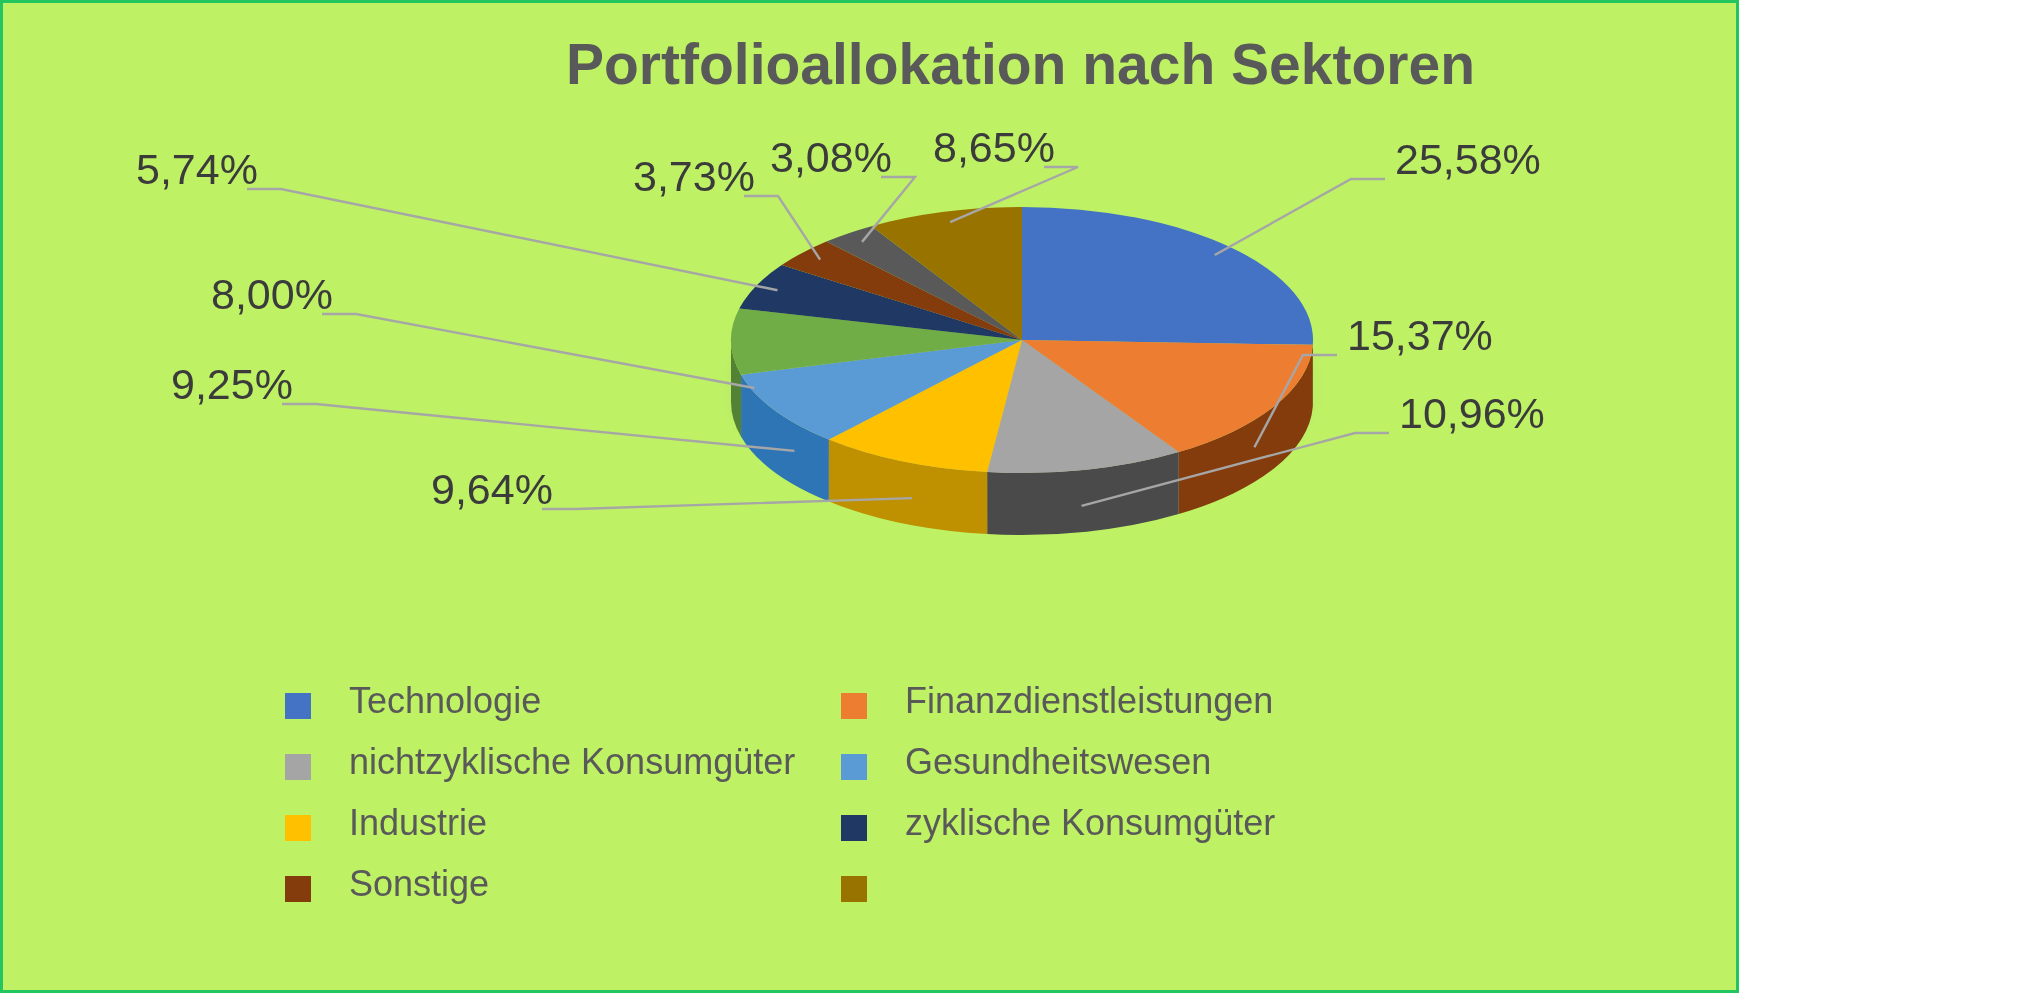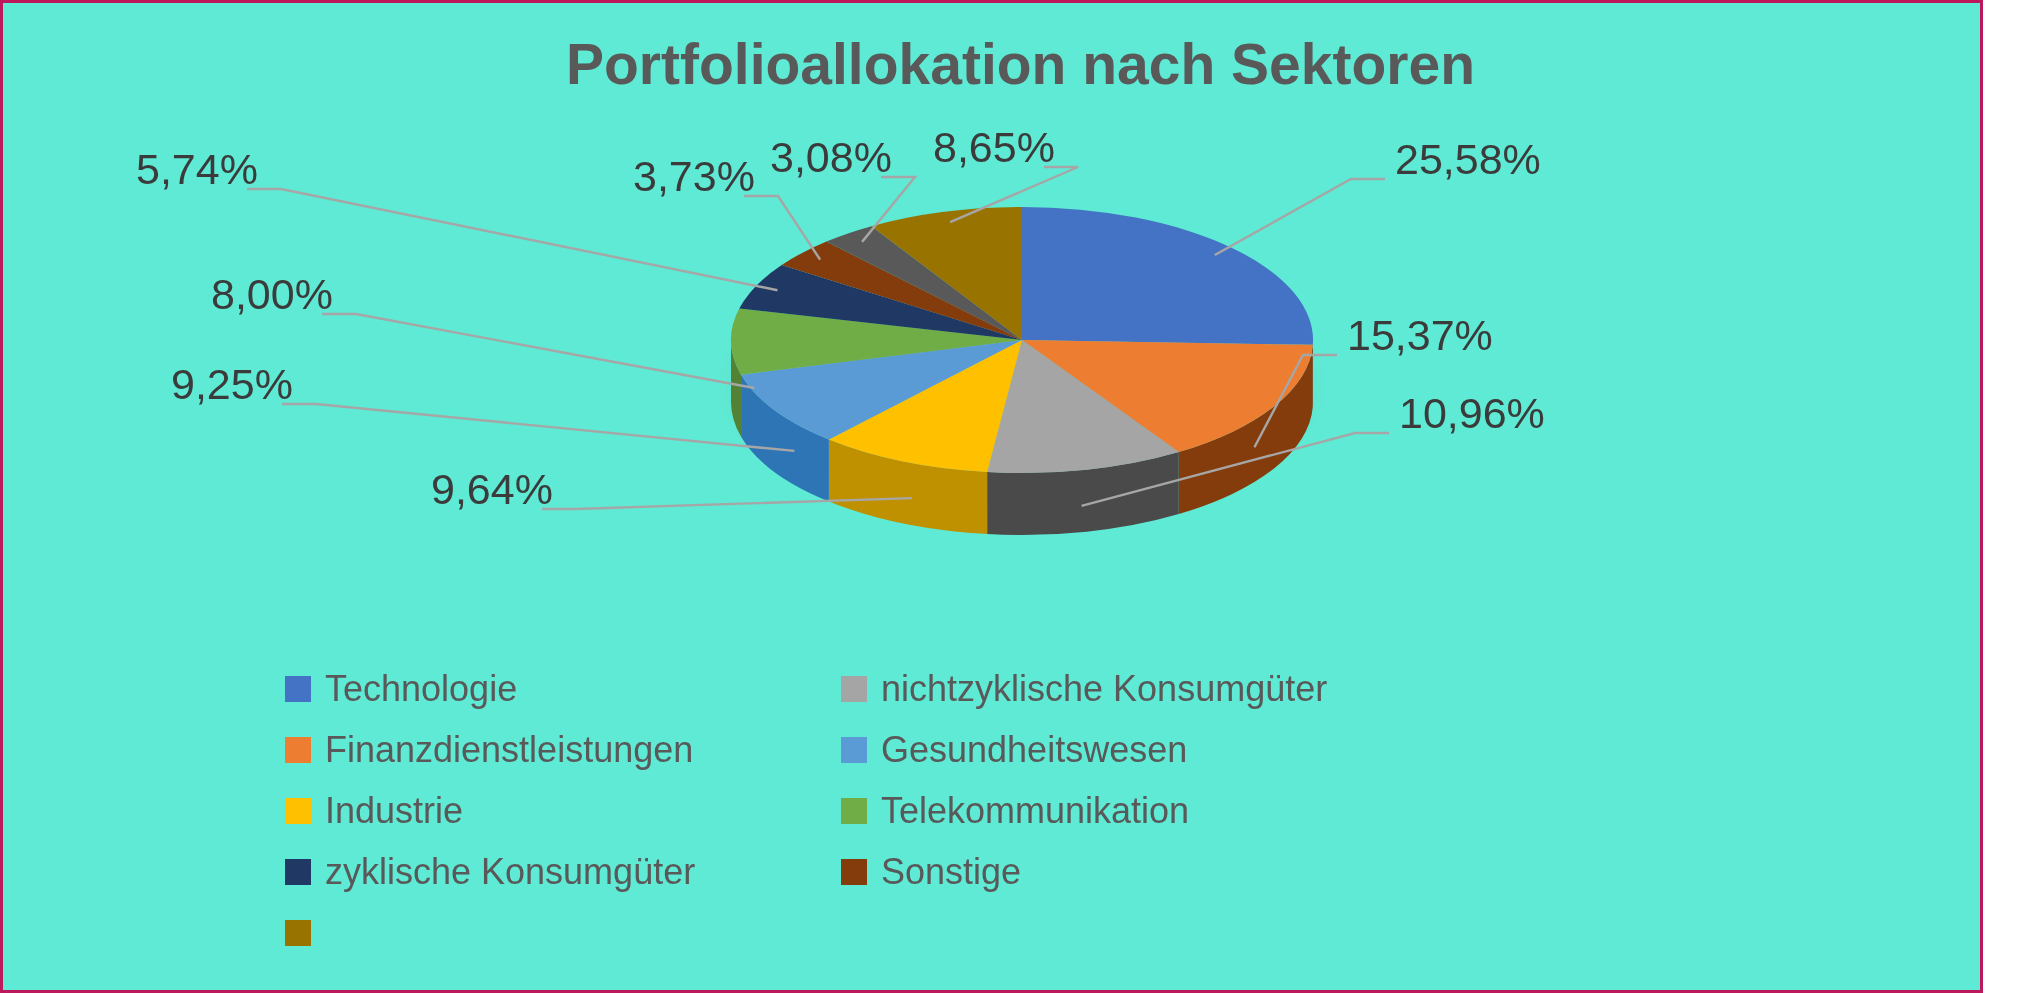--- a/index.html
+++ b/index.html
@@ -4,24 +4,24 @@
 <style>
   * { box-sizing: border-box; margin: 0; padding: 0; }
   html, body {
     width: 2035px;
     height: 993px;
     background: #ffffff;
     font-family: "Liberation Sans", sans-serif;
   }
   #chart-frame {
     position: relative;
-    width: 1983px;
+    width: 1739px;
     height: 993px;
-    background: #5eead4;
-    border: 3px solid #be185d;
+    background: #bef264;
+    border: 3px solid #22c55e;
     overflow: hidden;
   }
   #chart-title {
     position: absolute;
     left: 0;
     top: 28px;
     width: 2035px;
     text-align: center;
     font-size: 57px;
     font-weight: bold;
@@ -43,22 +43,23 @@
     left: 282px;
     top: 655px;
     width: 1350px;
     display: grid;
     grid-template-columns: 556px 556px;
     grid-auto-rows: 61px;
     column-gap: 0px;
   }
   .legend-item {
     display: flex;
-    align-items: center;
+    align-items: flex-end;
     height: 61px;
+    gap: 24px;
   }
   .legend-swatch {
     width: 26px;
     height: 26px;
     flex: 0 0 26px;
     margin-right: 14px;
   }
   .legend-label {
     font-size: 36px;
     color: #595959;
@@ -130,38 +131,34 @@
         </g>
     </svg>
   </div>
 
   <div id="legend">
       <div class="legend-item">
         <span class="legend-swatch" style="background: rgb(68, 114, 196);"></span>
         <span class="legend-label">Technologie</span>
       </div>
       <div class="legend-item">
+        <span class="legend-swatch" style="background: rgb(237, 125, 49);"></span>
+        <span class="legend-label">Finanzdienstleistungen</span>
+      </div>
+      <div class="legend-item">
         <span class="legend-swatch" style="background: rgb(165, 165, 165);"></span>
         <span class="legend-label">nichtzyklische Konsumgüter</span>
-      </div>
-      <div class="legend-item">
-        <span class="legend-swatch" style="background: rgb(237, 125, 49);"></span>
-        <span class="legend-label">Finanzdienstleistungen</span>
       </div>
       <div class="legend-item">
         <span class="legend-swatch" style="background: rgb(91, 155, 213);"></span>
         <span class="legend-label">Gesundheitswesen</span>
       </div>
       <div class="legend-item">
         <span class="legend-swatch" style="background: rgb(255, 192, 0);"></span>
         <span class="legend-label">Industrie</span>
-      </div>
-      <div class="legend-item">
-        <span class="legend-swatch" style="background: rgb(112, 173, 71);"></span>
-        <span class="legend-label">Telekommunikation</span>
       </div>
       <div class="legend-item">
         <span class="legend-swatch" style="background: rgb(31, 56, 100);"></span>
         <span class="legend-label">zyklische Konsumgüter</span>
       </div>
       <div class="legend-item">
         <span class="legend-swatch" style="background: rgb(132, 60, 12);"></span>
         <span class="legend-label">Sonstige</span>
       </div>
       <div class="legend-item">

